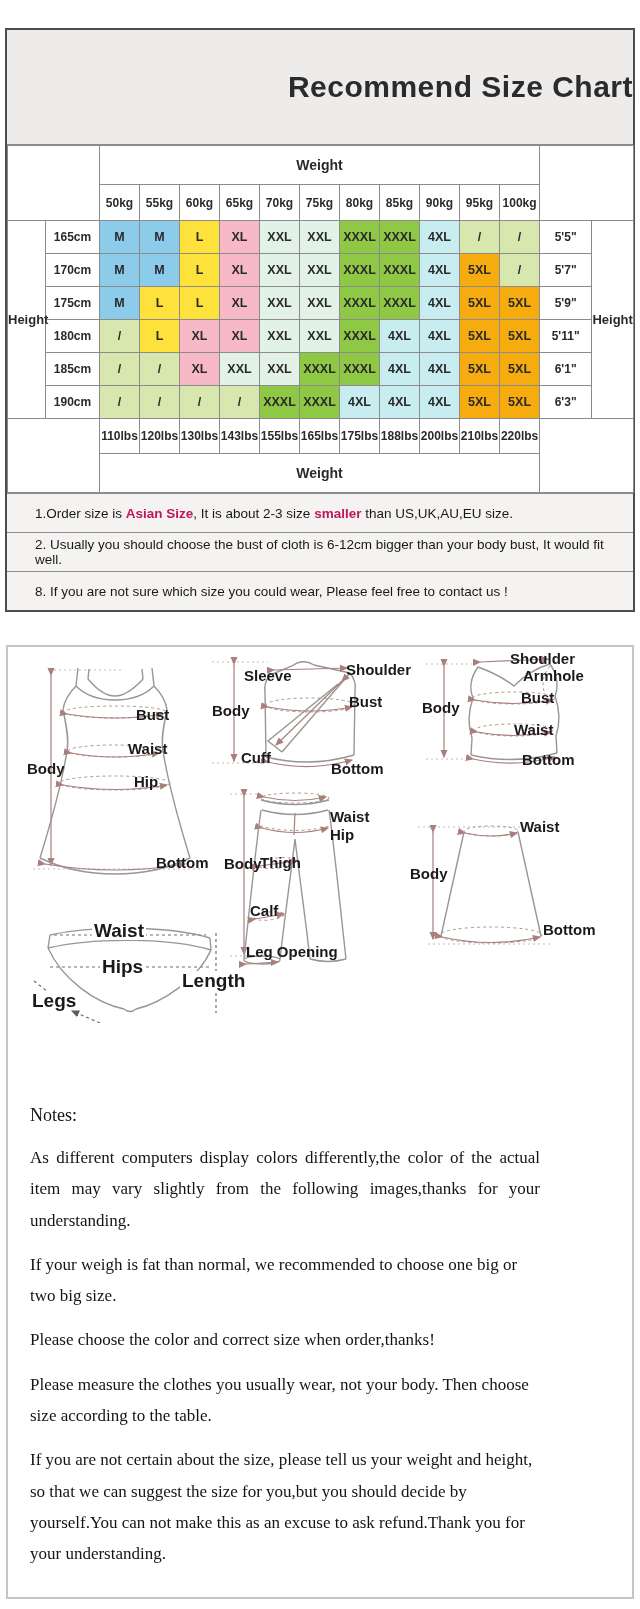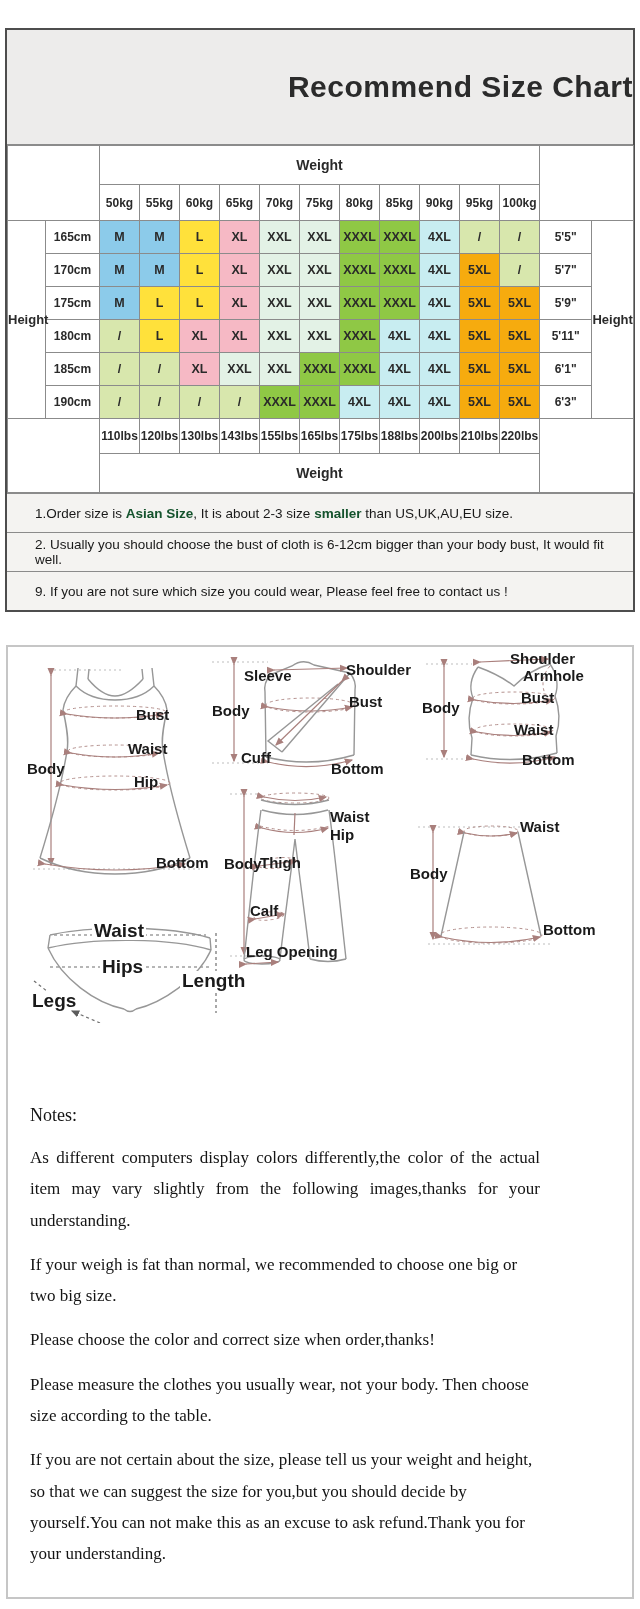--- a/index.html
+++ b/index.html
@@ -15,21 +15,21 @@
                 font-weight:700;color:#2a2a2a;padding:0;background:#fff;}
   td.hdr{height:38px;font-size:14px;}
   td.kg{height:35px;font-size:12px;}
   td.cell{height:32px;font-size:12.5px;}
   td.cm,td.ft{font-size:12px;}
   td.lbs{height:34px;font-size:12px;}
   td.hlabel{font-size:13px;}
   td.corner{background:#fff;}
   .note-row{border-top:1px solid #8b8b8b;background:#f4f3f1;height:38px;display:flex;
             align-items:center;padding-left:28px;font-size:13.5px;color:#191919;}
-  .note-row .red{color:#14532d;font-weight:700;}
+  .note-row .red{color:#be185d;font-weight:700;}
   
   .box2{position:absolute;left:6px;top:645px;width:624px;height:950px;
         border:2px solid #c6c6c6;background:#fff;overflow:hidden;}
   .diagrams{position:relative;height:436px;margin-top:2px;}
   .diag{position:absolute;}
   .dlabel{position:absolute;font-weight:700;font-size:15px;color:#1a1a1a;
           white-space:nowrap;line-height:1;}
   .dlabel.big{font-size:19px;background:#fff;padding:0 2px;}
   svg{display:block;}
   .ol{fill:none;stroke:#979797;stroke-width:1.4;}
@@ -203,21 +203,21 @@
         </tbody>
     </table>
 
     <div class="note-row">
       <span><span>1.Order size is </span><span class="red">Asian Size</span><span>, It is about 2-3 size </span><span class="red">smaller</span><span> than US,UK,AU,EU size.</span></span>
     </div>
     <div class="note-row">
       <span>2. Usually you should choose the bust of cloth is 6-12cm bigger than your body bust, It would fit well.</span>
     </div>
     <div class="note-row">
-      <span>9. If you are not sure which size you could wear, Please feel free to contact us !</span>
+      <span>8. If you are not sure which size you could wear, Please feel free to contact us !</span>
     </div>
   </div>
 
   <div class="box2">
 
     <svg width="0" height="0">
       <defs>
         <marker id="arw" markerWidth="8" markerHeight="8" refX="6" refY="4" orient="auto">
           <path d="M0 1 L7 4 L0 7 Z" fill="#a97f7c"></path>
         </marker>

